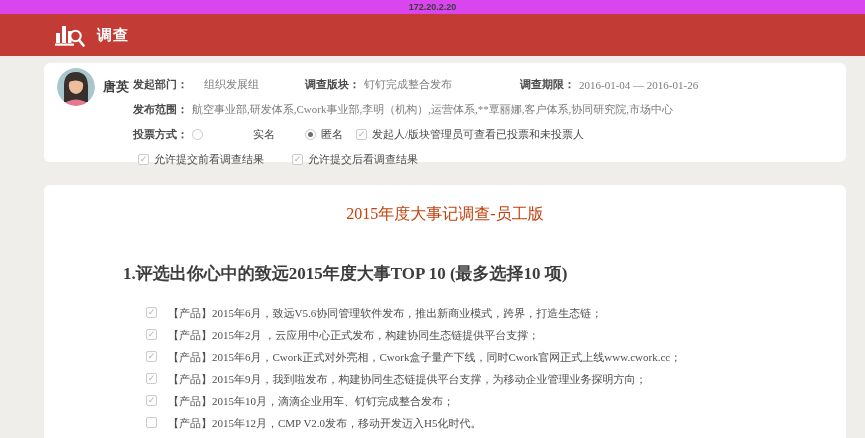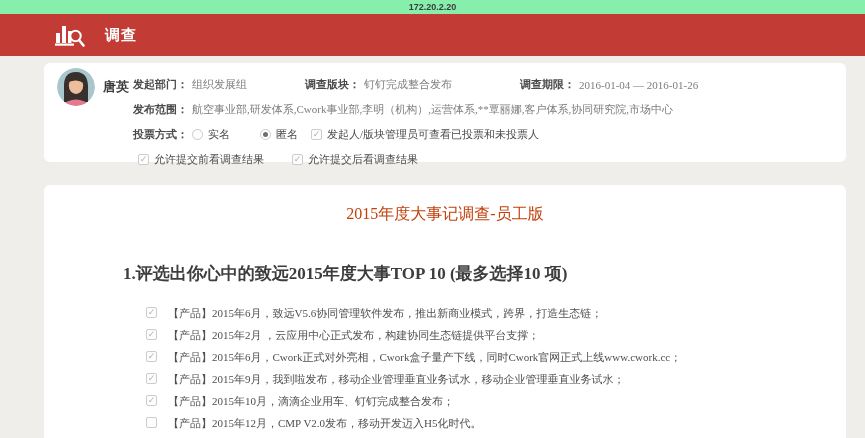--- a/index.html
+++ b/index.html
@@ -4,47 +4,47 @@
 <style>
   * { margin:0; padding:0; box-sizing:border-box; }
   html,body { width:865px; height:438px; overflow:hidden; }
   body {
     background:#f0eeea;
     font-family:"Liberation Serif","DejaVu Serif",serif;
     color:#4a4a4a;
   }
   
   .ip-bar {
-    height:14px; background:#86efac; display:flex; align-items:center; justify-content:center;
+    height:14px; background:#d946ef; display:flex; align-items:center; justify-content:center;
     font-family:"Liberation Sans","DejaVu Sans",sans-serif;
     font-size:9px; font-weight:bold; color:#3c3c3c;
   }
   
   .app-header {
     height:42px; background:#c23b34; display:flex; align-items:center;
     padding-left:54px;
   }
   .app-header .logo { display:flex; align-items:center; }
-  .app-title { color:#ffffff; font-size:15px; font-weight:bold; margin-left:20px; letter-spacing:1px; }
+  .app-title { color:#ffffff; font-size:15px; font-weight:bold; margin-left:12px; letter-spacing:1px; }
 
   .card {
     width:802px; margin-left:44px; background:#ffffff;border-radius:6px;
   }
   
   .meta-card {
     margin-top:7px; height:99px; position:relative;
     padding:9px 18px 0 89px;
   }
   .avatar { position:absolute; left:13px; top:5px; width:38px; height:38px; border-radius:50%; overflow:hidden; }
   .user-name { position:absolute; left:59px; top:15px; font-size:13px; font-weight:bold; color:#3d3d3d; }
   .meta-row { display:flex; align-items:center; height:25px; font-size:11px; white-space:nowrap; }
   .meta-label { font-weight:bold; color:#4a4a4a; margin-right:4px; }
   .meta-value { color:#7d7d7d; }
   .pair { display:flex; align-items:center; }
-  .pair-1 { width:172px; }
+  .pair-1 { width:172px;gap:12px; }
   .pair-2 { width:215px; }
 
   
   .radio {
     width:11px; height:11px; border:1px solid #c9c9c9; border-radius:50%;
     background:#fff; display:inline-flex; align-items:center; justify-content:center;
     margin-right:5px; flex:0 0 auto;
   }
   .radio.checked::after { content:""; width:5px; height:5px; border-radius:50%; background:#6e6e6e; }
   .cbx {
@@ -121,21 +121,21 @@
     </span>
   </div>
 
   <div class="meta-row">
     <span class="meta-label">发布范围：</span>
     <span class="meta-value">航空事业部,研发体系,Cwork事业部,李明（机构）,运营体系,**覃丽娜,客户体系,协同研究院,市场中心</span>
   </div>
 
   <div class="meta-row">
     <span class="ctl-label">投票方式：</span>
-    <span class="ctl-group" style="margin-left:4px;">
+    <span class="ctl-group" style="margin-left:4px;gap:45px;">
       <span class="radio"></span>
       <span>实名</span>
     </span>
     <span class="ctl-group" style="margin-left:30px;">
       <span class="radio checked"></span>
       <span>匿名</span>
     </span>
     <span class="ctl-group" style="margin-left:13px;">
       <span class="cbx checked">✓</span>
       <span>发起人/版块管理员可查看已投票和未投票人</span>
@@ -166,21 +166,21 @@
     <div class="option-row">
       <span class="cbx checked">✓</span>
       <span class="option-label">【产品】2015年2月 ，云应用中心正式发布，构建协同生态链提供平台支撑；</span>
     </div>
     <div class="option-row">
       <span class="cbx checked">✓</span>
       <span class="option-label">【产品】2015年6月，Cwork正式对外亮相，Cwork盒子量产下线，同时Cwork官网正式上线www.cwork.cc；</span>
     </div>
     <div class="option-row">
       <span class="cbx checked">✓</span>
-      <span class="option-label">【产品】2015年9月，我到啦发布，移动企业管理垂直业务试水，移动企业管理垂直业务试水；</span>
+      <span class="option-label">【产品】2015年9月，我到啦发布，构建协同生态链提供平台支撑，为移动企业管理业务探明方向；</span>
     </div>
     <div class="option-row">
       <span class="cbx checked">✓</span>
       <span class="option-label">【产品】2015年10月，滴滴企业用车、钉钉完成整合发布；</span>
     </div>
     <div class="option-row">
       <span class="cbx">✓</span>
       <span class="option-label">【产品】2015年12月，CMP V2.0发布，移动开发迈入H5化时代。</span>
     </div>
     <div class="option-row">

